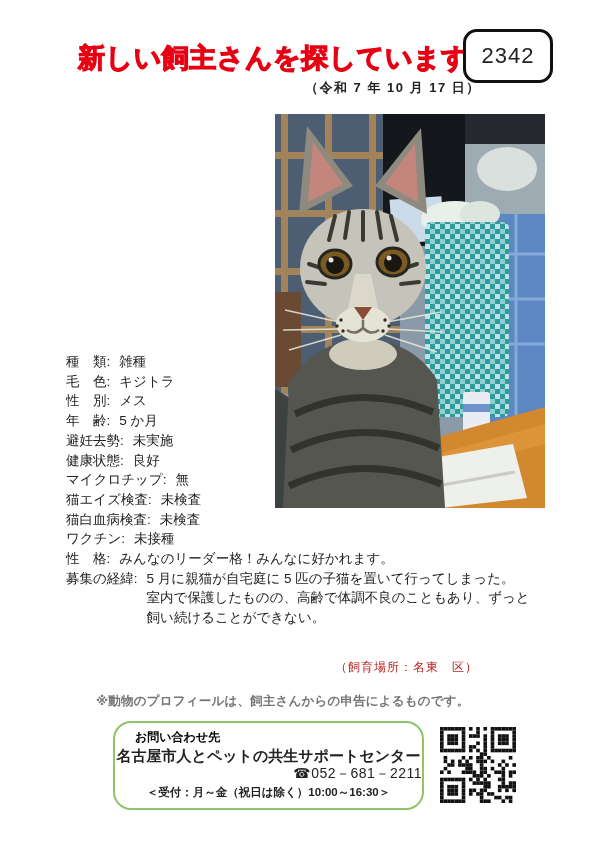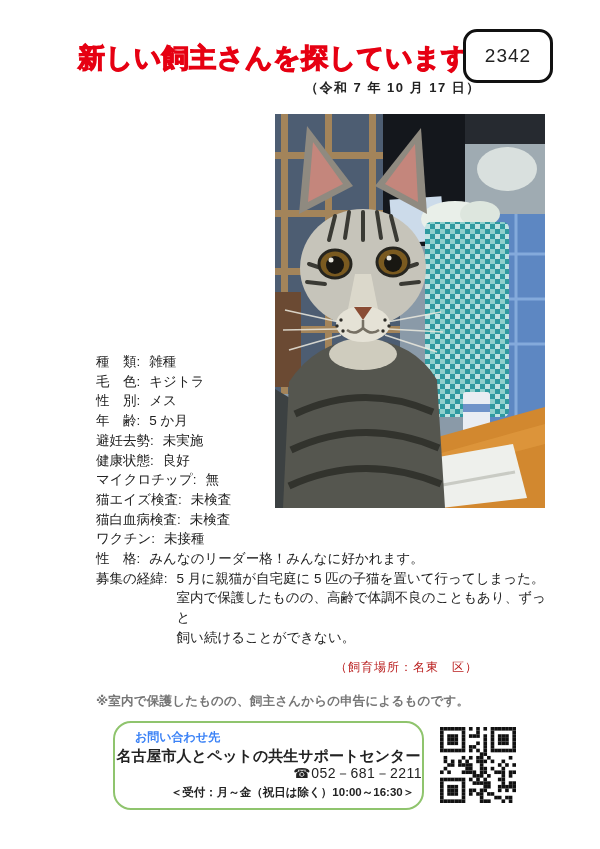--- a/index.html
+++ b/index.html
@@ -10,56 +10,56 @@
   
   .title{
     position:absolute;left:78px;top:40px;width:400px;
     font-size:27px;font-weight:700;color:#e60012;
     -webkit-text-stroke:1.2px #e60012;letter-spacing:0.5px;white-space:nowrap;
   }
   .id-box{
     position:absolute;left:463px;top:29px;width:84px;height:48px;
     border:3px solid #111;border-radius:14px;background:#fff;
     display:flex;align-items:center;justify-content:center;
-    font-size:19px;letter-spacing:1px;color:#222;
+    font-size:22px;letter-spacing:1px;color:#222;
   }
   .date-line{
     position:absolute;left:305px;top:79px;font-size:13px;font-weight:bold;
     letter-spacing:1.5px;color:#222;white-space:nowrap;
   }
   
   .photo{
     position:absolute;left:275px;top:114px;width:270px;height:394px;overflow:hidden;
   }
   .photo svg{display:block;}
   
   .details{
     position:absolute;left:66px;top:352px;width:480px;
     font-size:13.5px;color:#222;
   }
   .detail-row{display:flex;line-height:19.7px;}
-  .detail-label{flex:none;white-space:pre;margin-right:9px;margin-left:30px;}
+  .detail-label{flex:none;white-space:pre;margin-right:9px;}
   .detail-value{flex:1;white-space:pre-wrap;}
   
   .location{
     position:absolute;left:335px;top:659px;font-size:12px;letter-spacing:1px;
     color:#b91c1c;white-space:nowrap;
   }
   .note{
     position:absolute;left:96px;top:693px;font-size:12.5px;font-weight:bold;
     color:#767676;white-space:nowrap;letter-spacing:0.2px;
   }
   .contact-box{
     position:absolute;left:113px;top:721px;width:307px;height:85px;
     border:2px solid #8fc46d;border-radius:18px;background:#fff;
   }
-  .contact-heading{position:absolute;left:20px;top:6px;font-size:12px;font-weight:bold;color:#3b82f6;}
+  .contact-heading{position:absolute;left:20px;top:6px;font-size:12px;font-weight:bold;color:#000000;}
   .contact-org{position:absolute;left:0;top:24px;width:100%;text-align:center;font-size:15px;font-weight:bold;color:#222;}
   .contact-phone{position:absolute;left:0;top:42px;width:100%;text-align:right;font-size:14px;color:#222;letter-spacing:0.5px;}
-  .contact-hours{position:absolute;left:0;top:62px;width:100%;text-align:center;font-size:11.5px;font-weight:bold;color:#222;padding-left:24px;}
+  .contact-hours{position:absolute;left:0;top:62px;width:100%;text-align:center;font-size:11.5px;font-weight:bold;color:#222;}
   .qr{position:absolute;left:440px;top:727px;width:76px;height:76px;}
 </style>
 </head>
 <body>
 
 <div class="page">
 
   <div class="title">新しい飼主さんを探しています</div>
 
   <div class="id-box">
@@ -231,21 +231,21 @@
       <div class="detail-row">
         <span class="detail-label">募集の経緯:</span>
         <span class="detail-value">5 月に親猫が自宅庭に 5 匹の子猫を置いて行ってしまった。
 室内で保護したものの、高齢で体調不良のこともあり、ずっと
 飼い続けることができない。</span>
       </div>
     </div>
 
   <div class="location">（飼育場所：名東　区）</div>
 
-  <div class="note">※室内で保護したものの、飼主さんからの申告によるものです。</div>
+  <div class="note">※動物のプロフィールは、飼主さんからの申告によるものです。</div>
 
   <div class="contact-box">
     <div class="contact-heading">お問い合わせ先</div>
     <div class="contact-org">名古屋市人とペットの共生サポートセンター</div>
     <div class="contact-phone">☎052－681－2211</div>
     <div class="contact-hours">＜受付：月～金（祝日は除く）10:00～16:30＞</div>
   </div>
 
   <div class="qr" id="qr"><svg width="76" height="76" viewBox="0 0 76 76" xmlns="http://www.w3.org/2000/svg">
         <rect width="76" height="76" fill="#fff"></rect>

